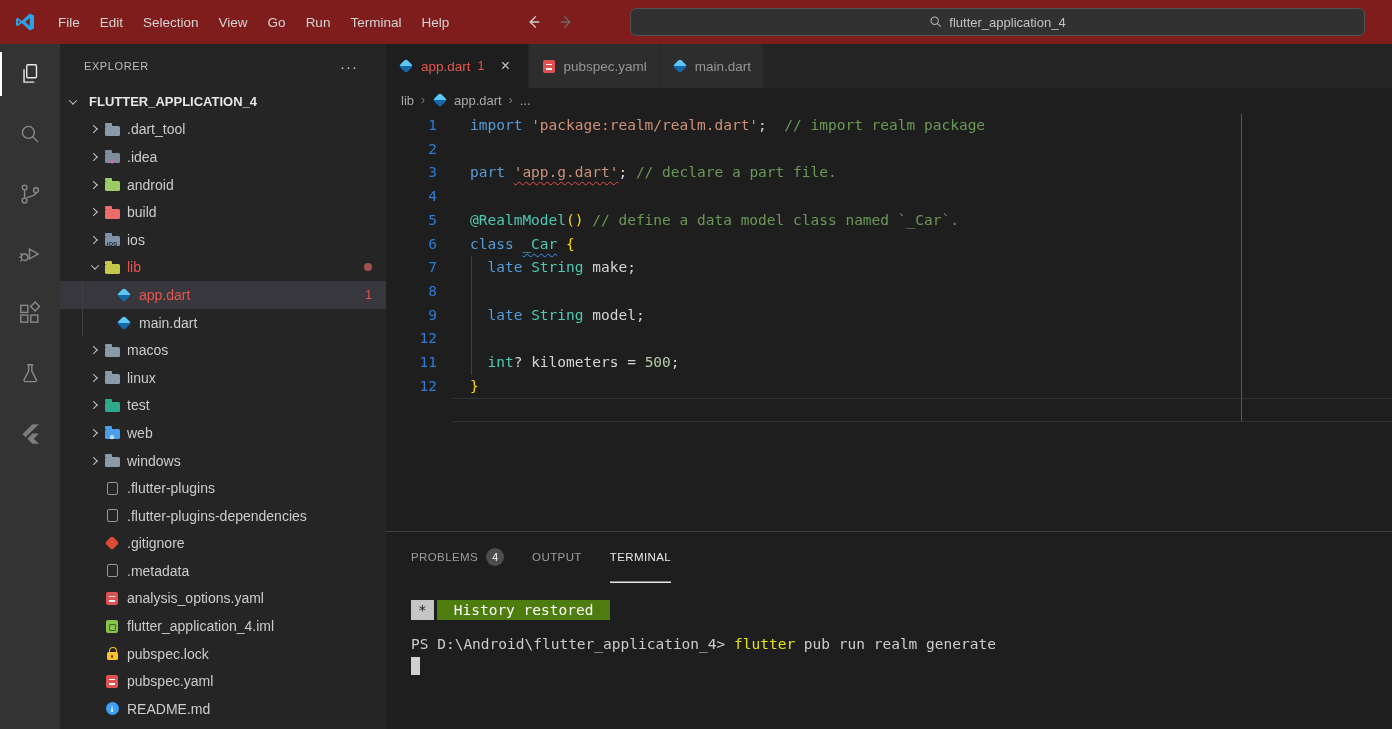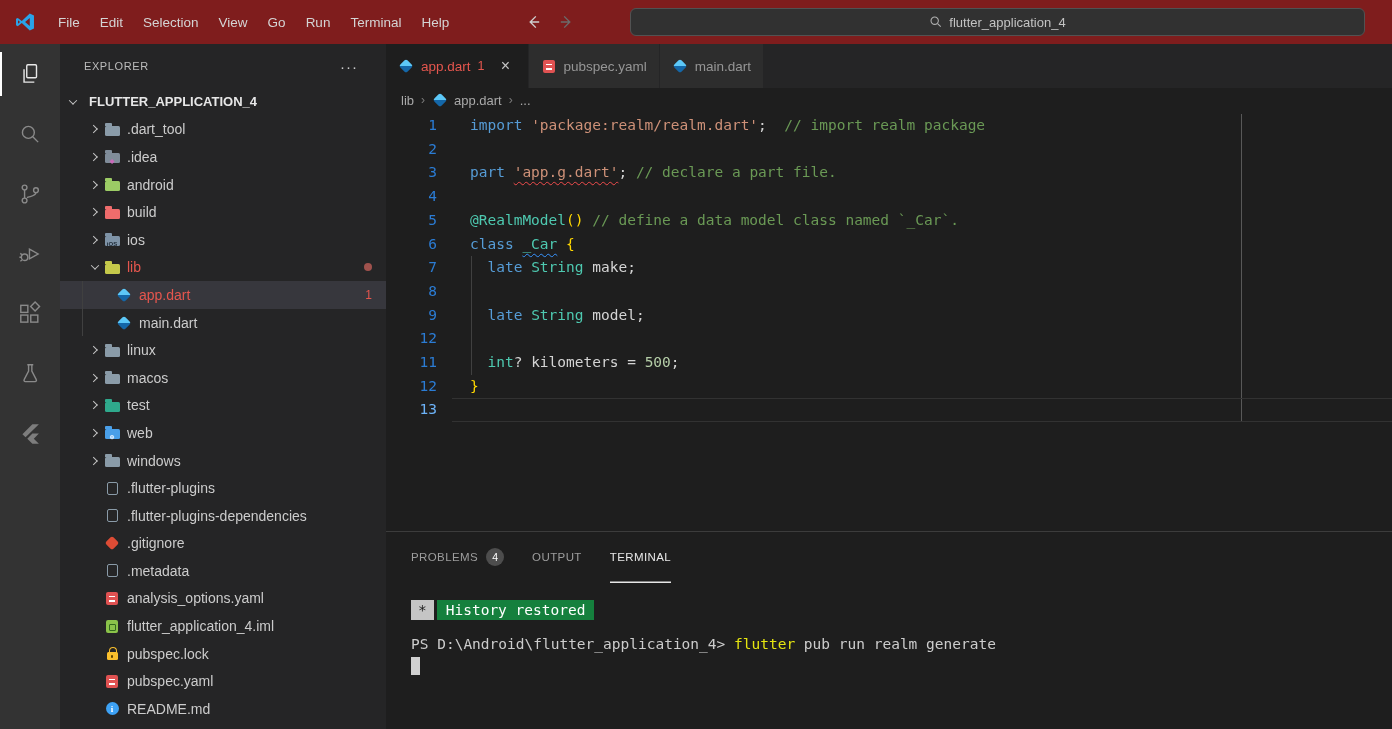--- a/index.html
+++ b/index.html
@@ -102,21 +102,21 @@
   .panel-tabs { height:46px; display:flex; align-items:center; gap:28px; padding-left:25px; flex:none; }
   .panel-tab { font-size:11.5px; letter-spacing:.4px; color:#9d9d9d; display:flex; align-items:center; gap:8px;
                height:100%; align-items:center; padding-top:4px; cursor:default; }
   .panel-tab.active { color:#e7e7e7; box-shadow:inset 0 -1.5px 0 #e7e7e7; padding-bottom:10px; margin-bottom:-10px; }
   .ptab-badge { width:18px; height:18px; border-radius:50%; background:#4d4d4d; color:#ffffff;
                 font-size:10.5px; display:flex; align-items:center; justify-content:center; letter-spacing:0; }
   .terminal { flex:1; padding:22px 0 0 25px; font-family:"DejaVu Sans Mono", monospace; font-size:14.5px;
               color:#cccccc; line-height:21px; }
   .hist-row { display:flex; gap:3px; height:20px; align-items:center; }
   .hist-star { background:#c5c5c5; color:#1e1e1e; padding:0 7px; height:20px; display:flex; align-items:center; }
-  .hist-label { background:#15803d; color:#ffffff; padding:0 9px; height:20px; display:flex; align-items:center; }
+  .hist-label { background:#4d7c0f; color:#ffffff; padding:0 17px; height:20px; display:flex; align-items:center; }
   .prompt-line { margin-top:14px; white-space:pre; }
   .cmd-yellow { color:#e5e510; }
   .term-cursor { width:9px; height:18px; background:#d0d0d0; margin-top:2px; }
 </style>
 </head>
 <body>
 
 <div class="titlebar">
   <svg class="vscode-logo" viewBox="0 0 24 24">
     <path fill="#2aa3e8" d="M17.2 2.6L8.5 10.9 4.1 7.5 2.2 8.4v7.2l1.9.9 4.4-3.4 8.7 8.3 4.6-2.2V4.8zM4.4 13.9v-3.8l2.2 1.9zm12.8 2.5l-5.1-4.4 5.1-4.4z"></path>
@@ -285,30 +285,30 @@
           </span>
           <span class="tree-label">main.dart</span>
         </div>
         <div class="tree-row lvl1">
           <span class="chev-box">
             <span class="chev"></span>
           </span>
           <span class="ic">
             <span class="folder-shape" style="background: rgb(138, 155, 168);"></span>
           </span>
+          <span class="tree-label">macos</span>
+        </div>
+        <div class="tree-row lvl1">
+          <span class="chev-box">
+            <span class="chev"></span>
+          </span>
+          <span class="ic">
+            <span class="folder-shape" style="background: rgb(138, 155, 168);"></span>
+          </span>
           <span class="tree-label">linux</span>
-        </div>
-        <div class="tree-row lvl1">
-          <span class="chev-box">
-            <span class="chev"></span>
-          </span>
-          <span class="ic">
-            <span class="folder-shape" style="background: rgb(138, 155, 168);"></span>
-          </span>
-          <span class="tree-label">macos</span>
         </div>
         <div class="tree-row lvl1">
           <span class="chev-box">
             <span class="chev"></span>
           </span>
           <span class="ic">
             <span class="folder-shape" style="background: rgb(47, 169, 140);"></span>
           </span>
           <span class="tree-label">test</span>
         </div>
@@ -483,24 +483,20 @@
             <span class="line-text"></span>
           </div>
           <div class="code-line">
             <span class="gutter-num">11</span>
             <span class="line-text"><span class="tk-p">  </span><span class="tk-t">int</span><span class="tk-p">? kilometers = </span><span class="tk-n">500</span><span class="tk-p">;</span></span>
           </div>
           <div class="code-line">
             <span class="gutter-num">12</span>
             <span class="line-text"><span class="tk-b">}</span></span>
           </div>
-          <div class="code-line">
-            <span class="gutter-num active">13</span>
-            <span class="line-text"></span>
-          </div>
         </div>
     </div>
     <div class="panel">
       <div class="panel-tabs">
           <div class="panel-tab">
             <span>PROBLEMS</span>
             <span class="ptab-badge">4</span>
           </div>
           <div class="panel-tab">
             <span>OUTPUT</span>

